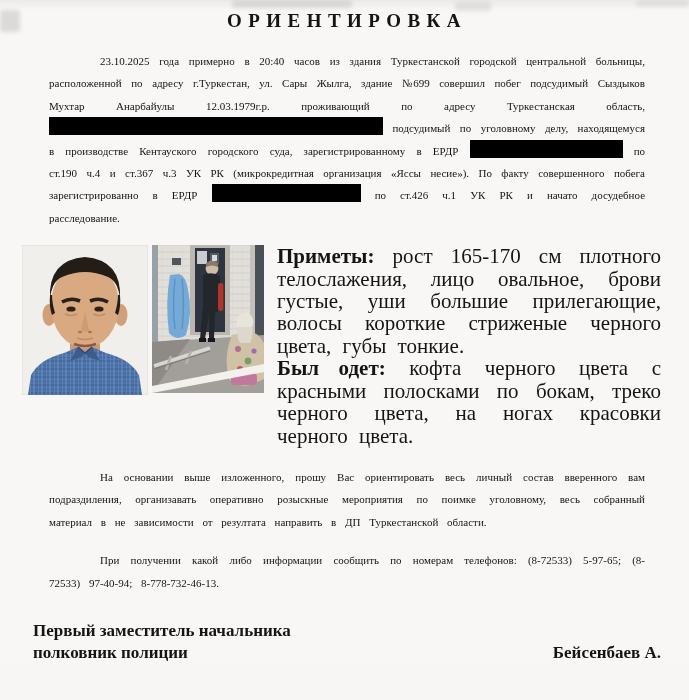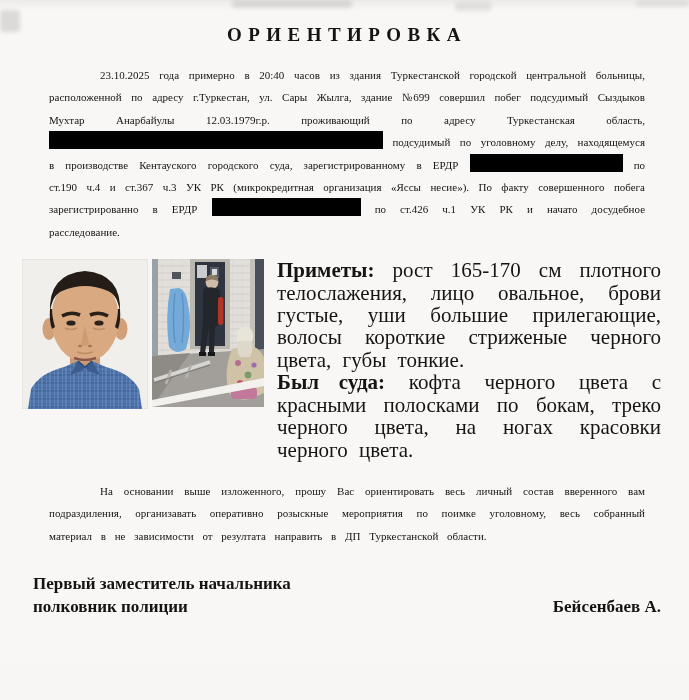--- a/index.html
+++ b/index.html
@@ -9,21 +9,21 @@
     font-family:"Liberation Serif", serif;
     color:#151413;
     position:relative;
     overflow:hidden;
   }
   .page{
     position:relative;
     width:689px;height:664px;
     background:linear-gradient(180deg,#eceae8 0px,#f8f7f5 10px,#f8f7f5 100%);
     box-sizing:border-box;
-    padding:18px 28px 0 33px;
+    padding:4px 28px 0 33px;
   }
   
   .smudge{position:absolute;background:#b9b7b5;opacity:.45;filter:blur(2px);border-radius:3px;}
   .smudge.s1{left:232px;top:0;width:120px;height:8px;}
   .smudge.s2{left:0;top:10px;width:20px;height:22px;}
   .smudge.s3{left:455px;top:2px;width:36px;height:9px;opacity:.35;}
   .smudge.s4{left:636px;top:0;width:53px;height:7px;opacity:.3;}
 
   .title{
     text-align:center;
@@ -197,27 +197,28 @@
       <circle cx="102" cy="106" r="2.6" fill="#9a6db0"></circle>
       <rect x="79" y="128" width="26" height="12" rx="4" fill="#c2789a"></rect>
 
       <polygon points="0,141 112,119 112,127 0,148" fill="#f2f1ee"></polygon>
     </svg>
 
     <div class="desc-col">
       <b>Приметы:</b>
       <span>рост 165-170 см плотного телослажения, лицо овальное, брови густые, уши большие прилегающие, волосы короткие стриженые черного цвета, губы тонкие.</span>
       <br>
-      <b>Был суда:</b>
+      <b>Был одет:</b>
       <span>кофта черного цвета с красными полосками по бокам, треко черного цвета, на ногах красовки черного цвета.</span>
     </div>
   </div>
 
   <p class="para indent section">На основании выше изложенного, прошу Вас ориентировать весь личный состав вверенного вам подраздиления, организавать оперативно розыскные мероприятия по поимке уголовному, весь собранный материал в не зависимости от резултата направить в ДП Туркестанской области.</p>
 
+  <p class="para indent p4">При получении какой либо информации сообщить по номерам телефонов: (8-72533) 5-97-65; (8-72533) 97-40-94; 8-778-732-46-13.</p>
 
   <div class="footer">
     <div class="footer-left">
       <div>Первый заместитель начальника</div>
       <div>полковник полиции</div>
     </div>
     <div class="footer-sign">Бейсенбаев А.</div>
   </div>
 
 </div>

